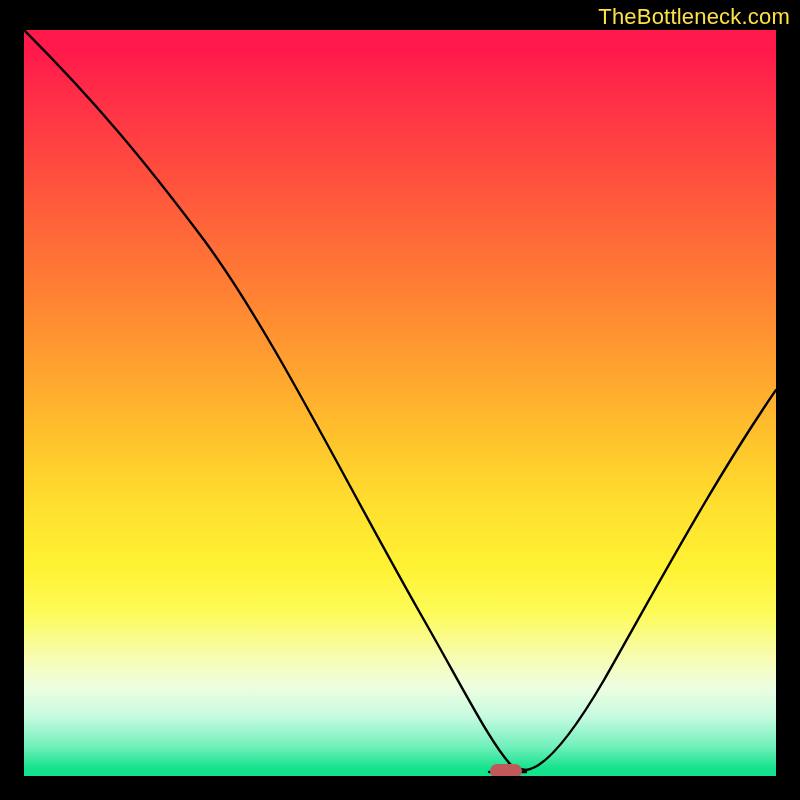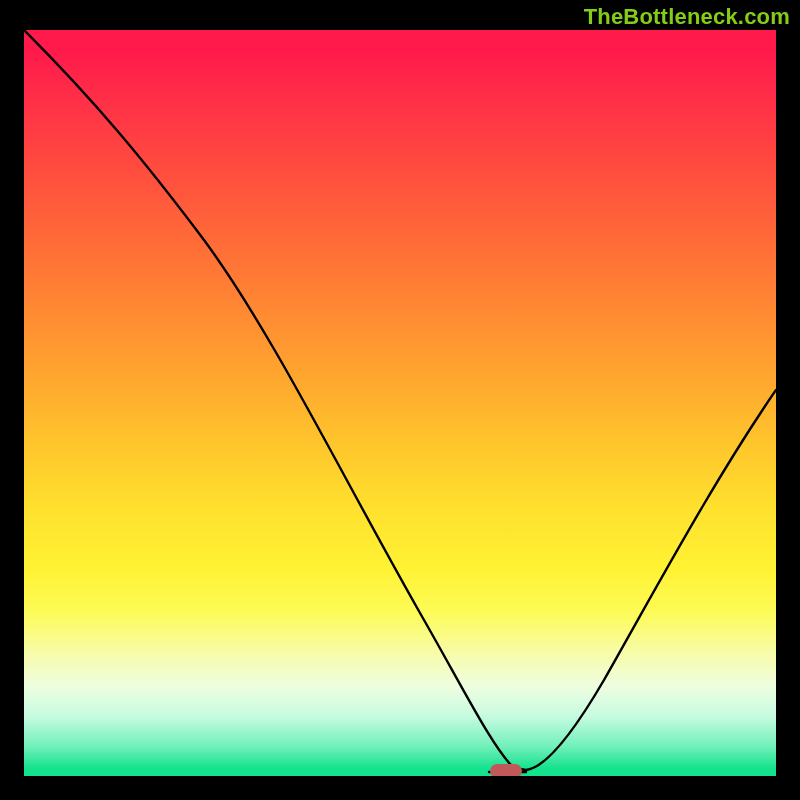--- a/index.html
+++ b/index.html
@@ -14,23 +14,23 @@
   .frame {
     position: relative;
     width: 800px;
     height: 800px;
     background: #000;
   }
   .watermark {
     position: absolute;
     top: 4px;
     right: 10px;
-    color: #84cc16;
+    color: #fde047;
     font-size: 22px;
-    font-weight: 700;
+    font-weight: 400;
     letter-spacing: 0.2px;
     z-index: 5;
   }
   .plot-area {
     position: absolute;
     left: 24px;
     top: 30px;
     width: 752px;
     height: 746px;
     overflow: hidden;

